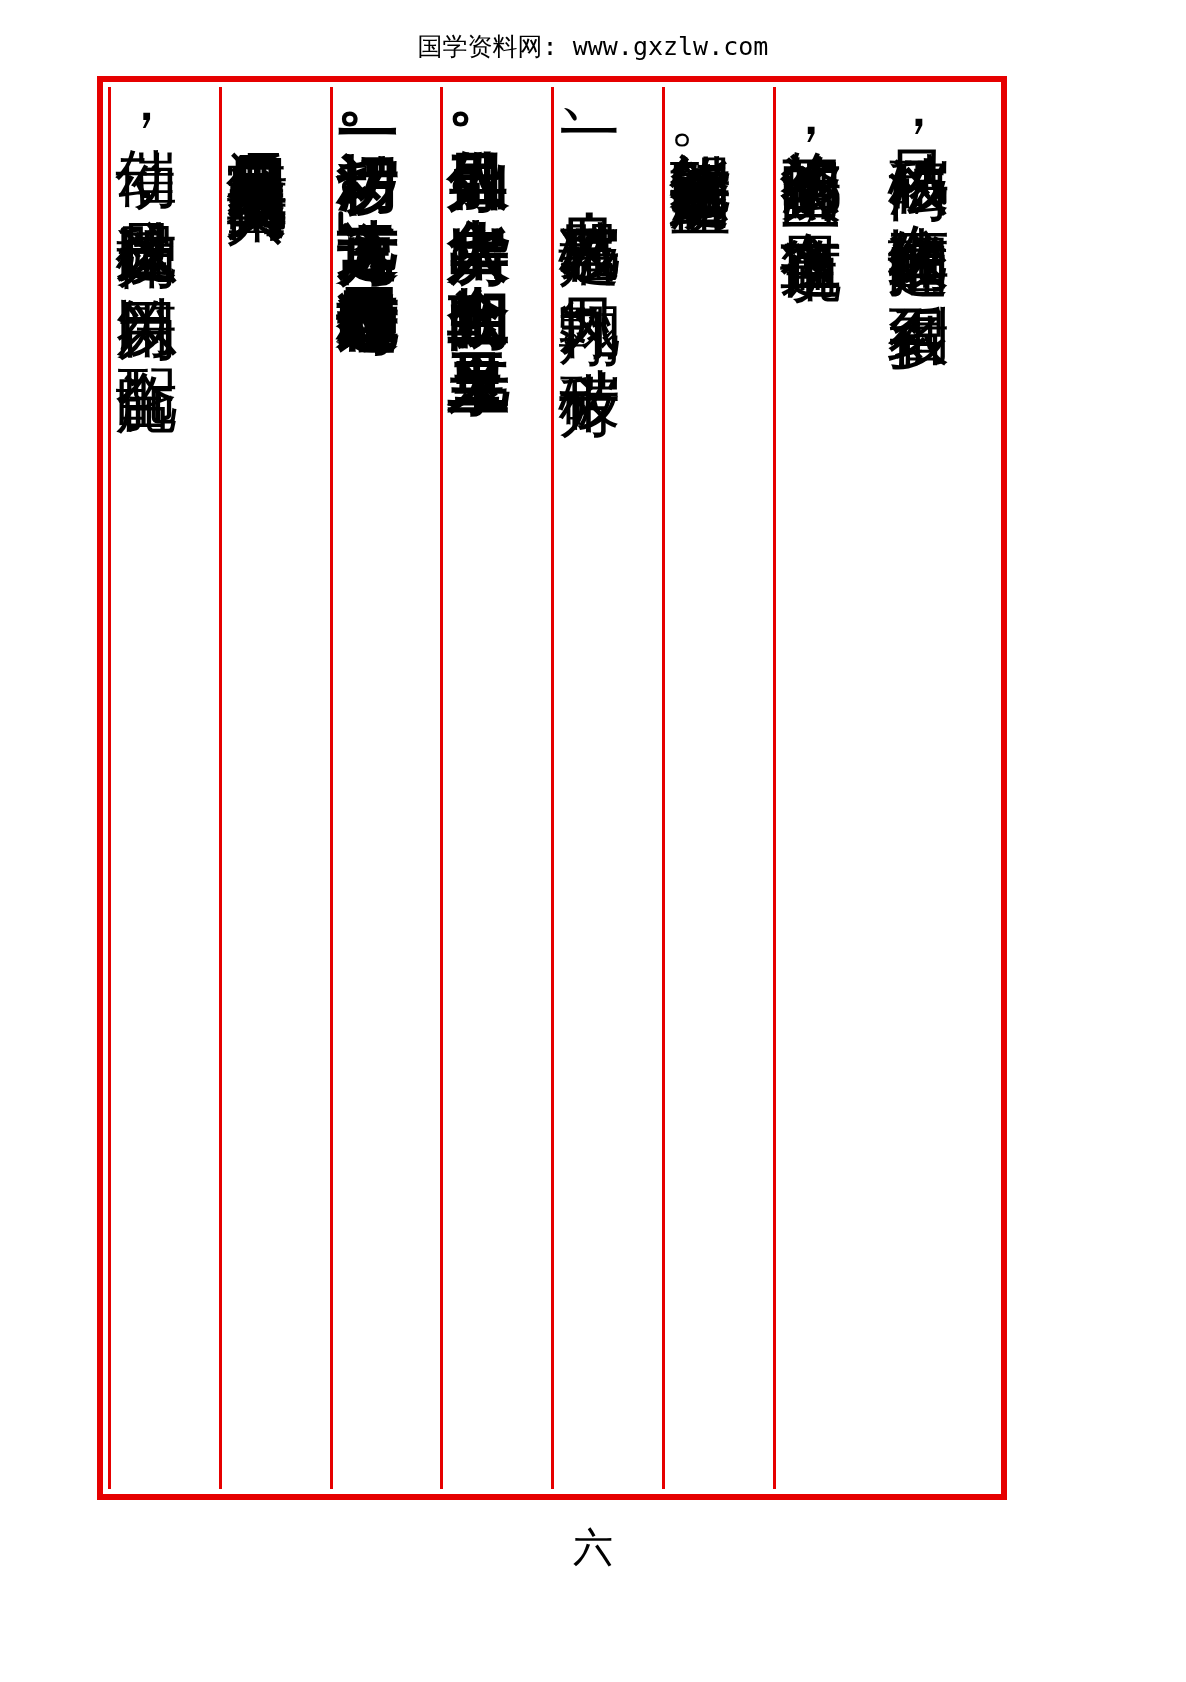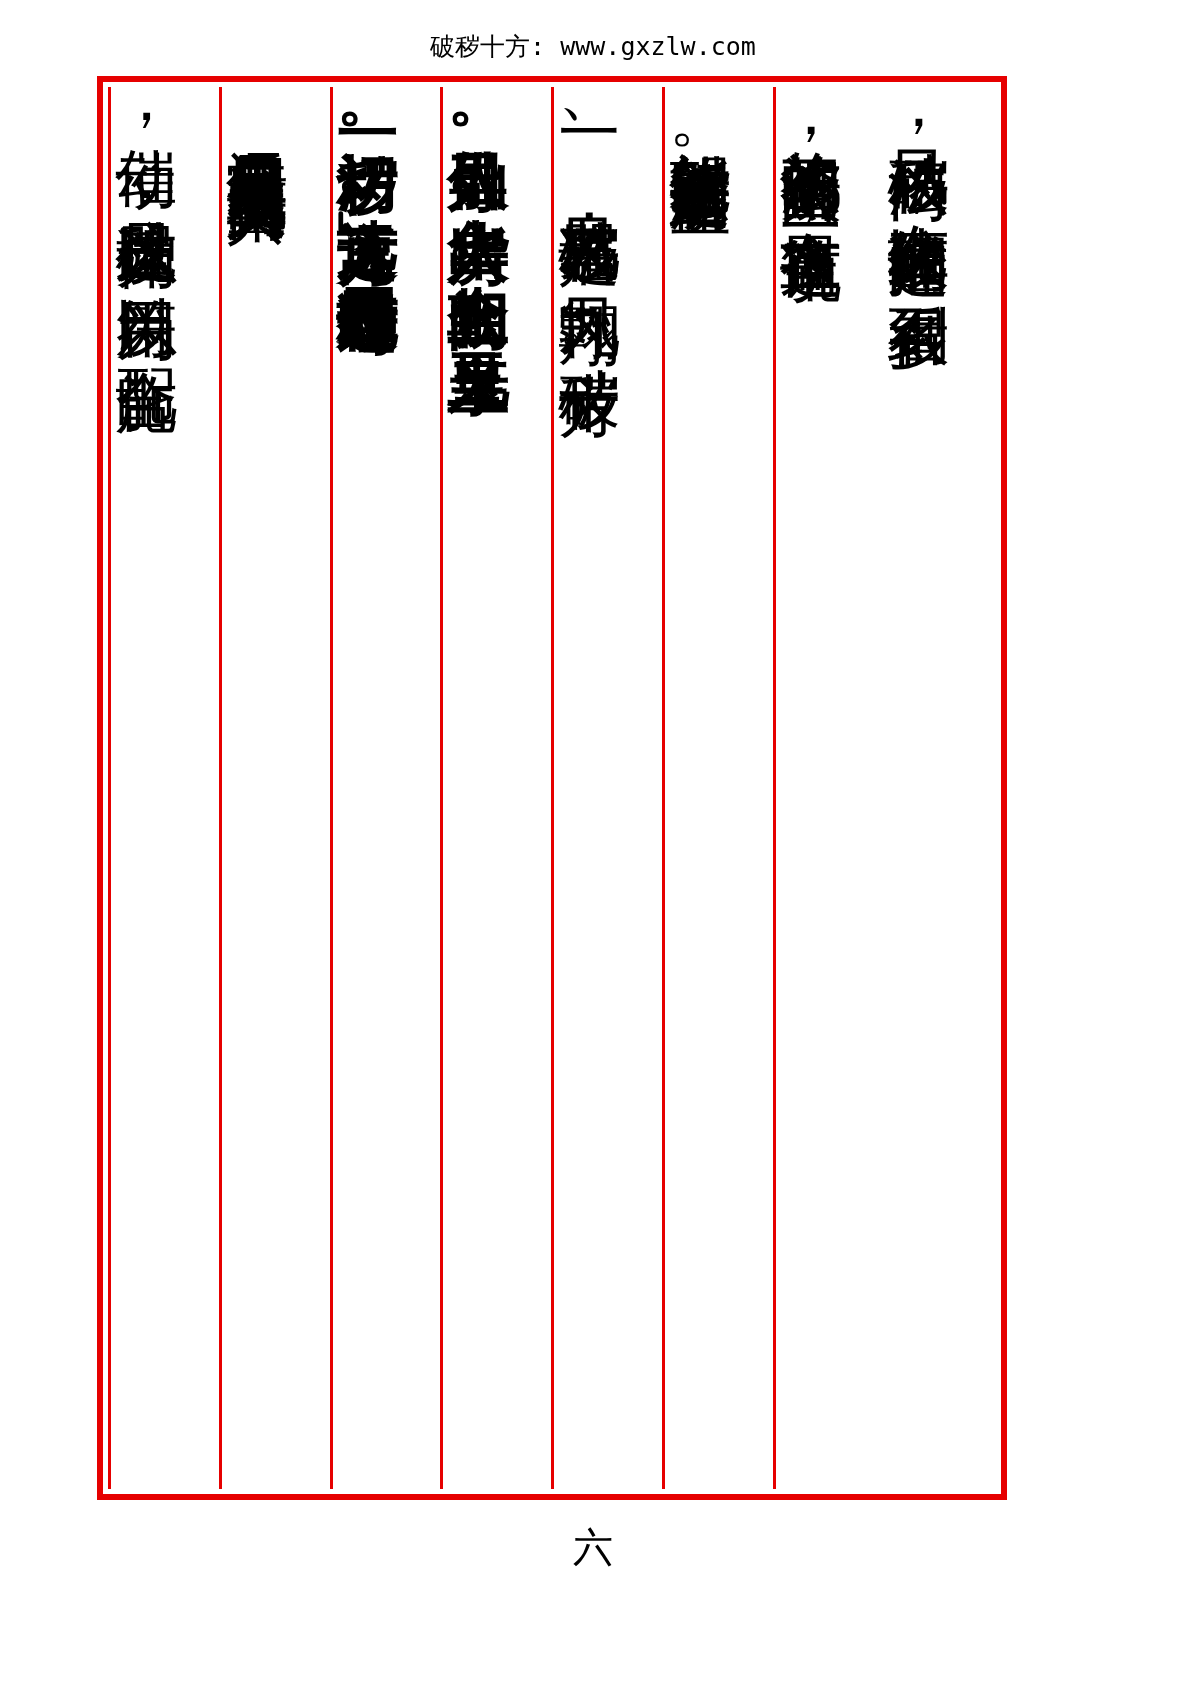--- a/index.html
+++ b/index.html
@@ -90,21 +90,21 @@
     top: 1520px;
     width: 100%;
     text-align: center;
     font-size: 40px;
     color: #000000;
   }
 </style>
 </head>
 <body>
 
-<div class="page-header">破秽十方: www.gxzlw.com</div>
+<div class="page-header">国学资料网: www.gxzlw.com</div>
 
 <div class="text-frame">
   <div class="columns">
 
     <div class="vcol w-narrow">
       <div class="ctext">凤破秽法门，有比较详细的描述，看到很多</div>
     </div>
 
     <div class="vcol w-reg">
       <div class="ctext">初修法的都不太明白，在这里简单说一下，</div>

